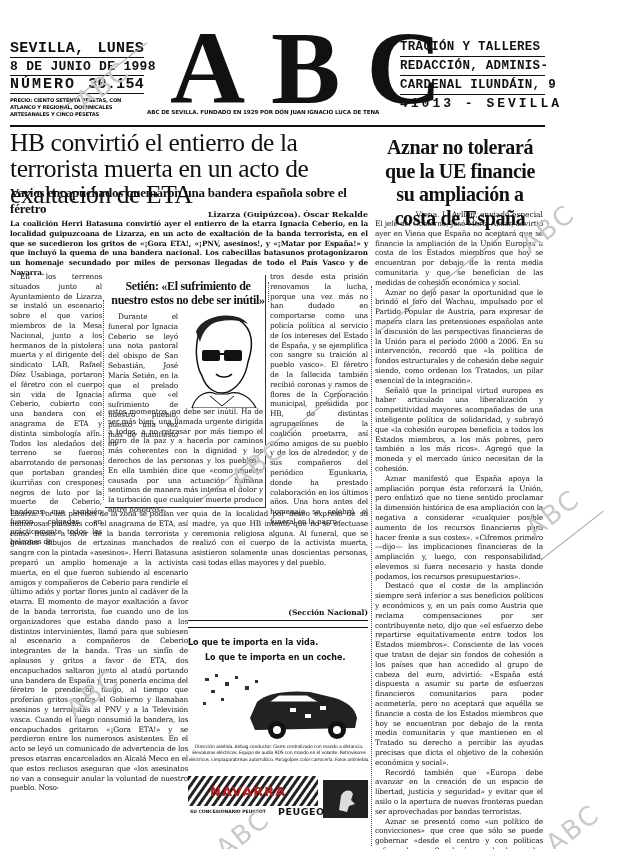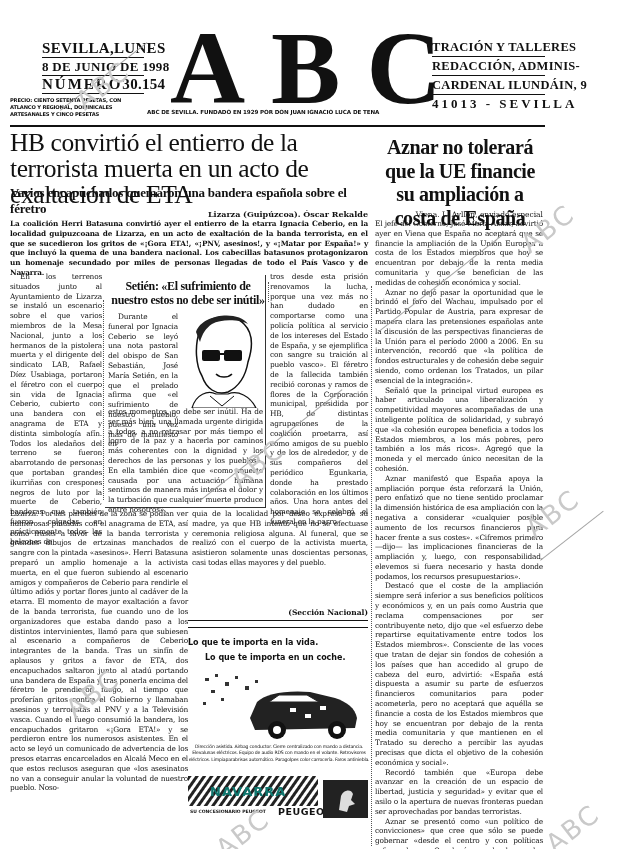--- a/index.html
+++ b/index.html
@@ -1,20 +1,20 @@
 <!DOCTYPE html>
 <html><head>
 <meta charset="utf-8">
 <style>
   html, body { margin:0; padding:0; background:#ffffff; }
   body { width:620px; height:849px; position:relative; overflow:hidden; color:#111; font-family:"DejaVu Serif", serif; }
   .abs { position:absolute; }
   
   .mh-left { left:10px; top:40px; width:134px; }
-  .mh-line { font-family:Liberation Serif, serif; font-weight:bold; font-size:15px; line-height:17px; letter-spacing:0.3px; border-bottom:1.5px solid #111; display:flex; justify-content:space-between; white-space:nowrap;margin-left:32px; }
+  .mh-line { font-family:Liberation Mono, monospace; font-weight:bold; font-size:15px; line-height:17px; letter-spacing:0.3px; border-bottom:1.5px solid #111; display:flex; justify-content:space-between; white-space:nowrap; }
   .mh-line.small { font-size:13px; }
   .mh-price { font-family:"DejaVu Sans", sans-serif; font-size:5.2px; line-height:7px; font-weight:bold; margin-top:3px; text-transform:uppercase; letter-spacing:-0.2px; }
   .logo { left:170px; top:20px; width:255px; font-family:"Liberation Serif", serif; font-weight:bold; font-size:104px; line-height:96px; letter-spacing:26px; }
   .logo-sub { left:147px; top:109px; font-family:"DejaVu Sans", sans-serif; font-size:5.6px; font-weight:bold; letter-spacing:-0.1px; white-space:nowrap; }
   .mh-right { left:400px; top:38px; width:145px; }
   .mh-right .mh-line { font-size:12.5px; line-height:18px; justify-content:flex-start; }
   .mh-right .mh-line.sev { letter-spacing:3px; border-bottom:none; font-size:13px; }
   .rule-top { left:10px; top:125px; width:535px; border-top:2.2px solid #111; }
   
   .head-main { left:10px; top:130px; width:358px; font-family:"Liberation Serif", serif; font-weight:normal; font-size:25.5px; line-height:26px; letter-spacing:-0.4px; }
@@ -32,21 +32,21 @@
   .col3 { left:270px; top:272px; width:98px; }
   .col-bottom-left { left:10px; top:509px; width:260px; }
   .col-mid-end { left:270px; top:544px; width:98px; }
   .secnac { left:270px; top:608px; width:98px; text-align:right; font-weight:bold; font-size:7.5px; }
   .ad-rule { left:188px; top:620px; width:180px; height:6px; border-top:1.5px solid #111; border-bottom:1.5px solid #111; }
   .ad-line1 { left:188px; top:638px; font-family:"DejaVu Sans", sans-serif; font-weight:bold; font-size:8px; }
   .ad-line2 { left:205px; top:653px; font-family:"DejaVu Sans", sans-serif; font-weight:bold; font-size:8px;text-align:right; }
   .ad-car { left:195px; top:668px; width:175px; height:75px; }
   .ad-caption { left:188px; top:744px; width:182px; font-family:"DejaVu Sans", sans-serif; font-size:4.6px; line-height:6.3px; text-align:center; letter-spacing:-0.2px; }
   .ad-dealer { left:188px; top:776px; width:130px; height:30px; }
-  .ad-dealer-name { left:210px; top:784px; font-family:"DejaVu Sans", sans-serif; font-weight:bold; font-size:13px; color:#0f766e; letter-spacing:1px; }
+  .ad-dealer-name { left:210px; top:784px; font-family:"DejaVu Sans", sans-serif; font-weight:bold; font-size:13px; color:#b91c1c; letter-spacing:1px; }
   .ad-tag { left:190px; top:809px; font-family:"DejaVu Sans", sans-serif; font-size:4.5px; font-weight:bold; }
   .ad-brand { left:278px; top:806px; font-family:"DejaVu Sans", sans-serif; font-weight:bold; font-size:9.5px; letter-spacing:0.5px; }
   .ad-lion { left:323px; top:780px; width:45px; height:38px; background:#222; }
   
   .head-right { left:375px; top:136px; width:170px; text-align:center; font-family:"Liberation Serif", serif; font-weight:bold; font-size:20px; line-height:23.5px; letter-spacing:-0.4px; }
   .byline-r { left:375px; top:210px; width:168px; text-align:right; font-size:7.5px; }
   .col-r { left:375px; top:219px; width:168px; }
   .diag { position:absolute; height:1px; background:#9a9a9a; transform-origin:0 0; opacity:0.9; }
   .wm { position:absolute; font-family:"DejaVu Sans", sans-serif; font-size:26px; color:#c9c9c9; transform-origin:0 0; letter-spacing:2px; }
   .dots { position:absolute; width:0; border-left:1px dotted #555; }

